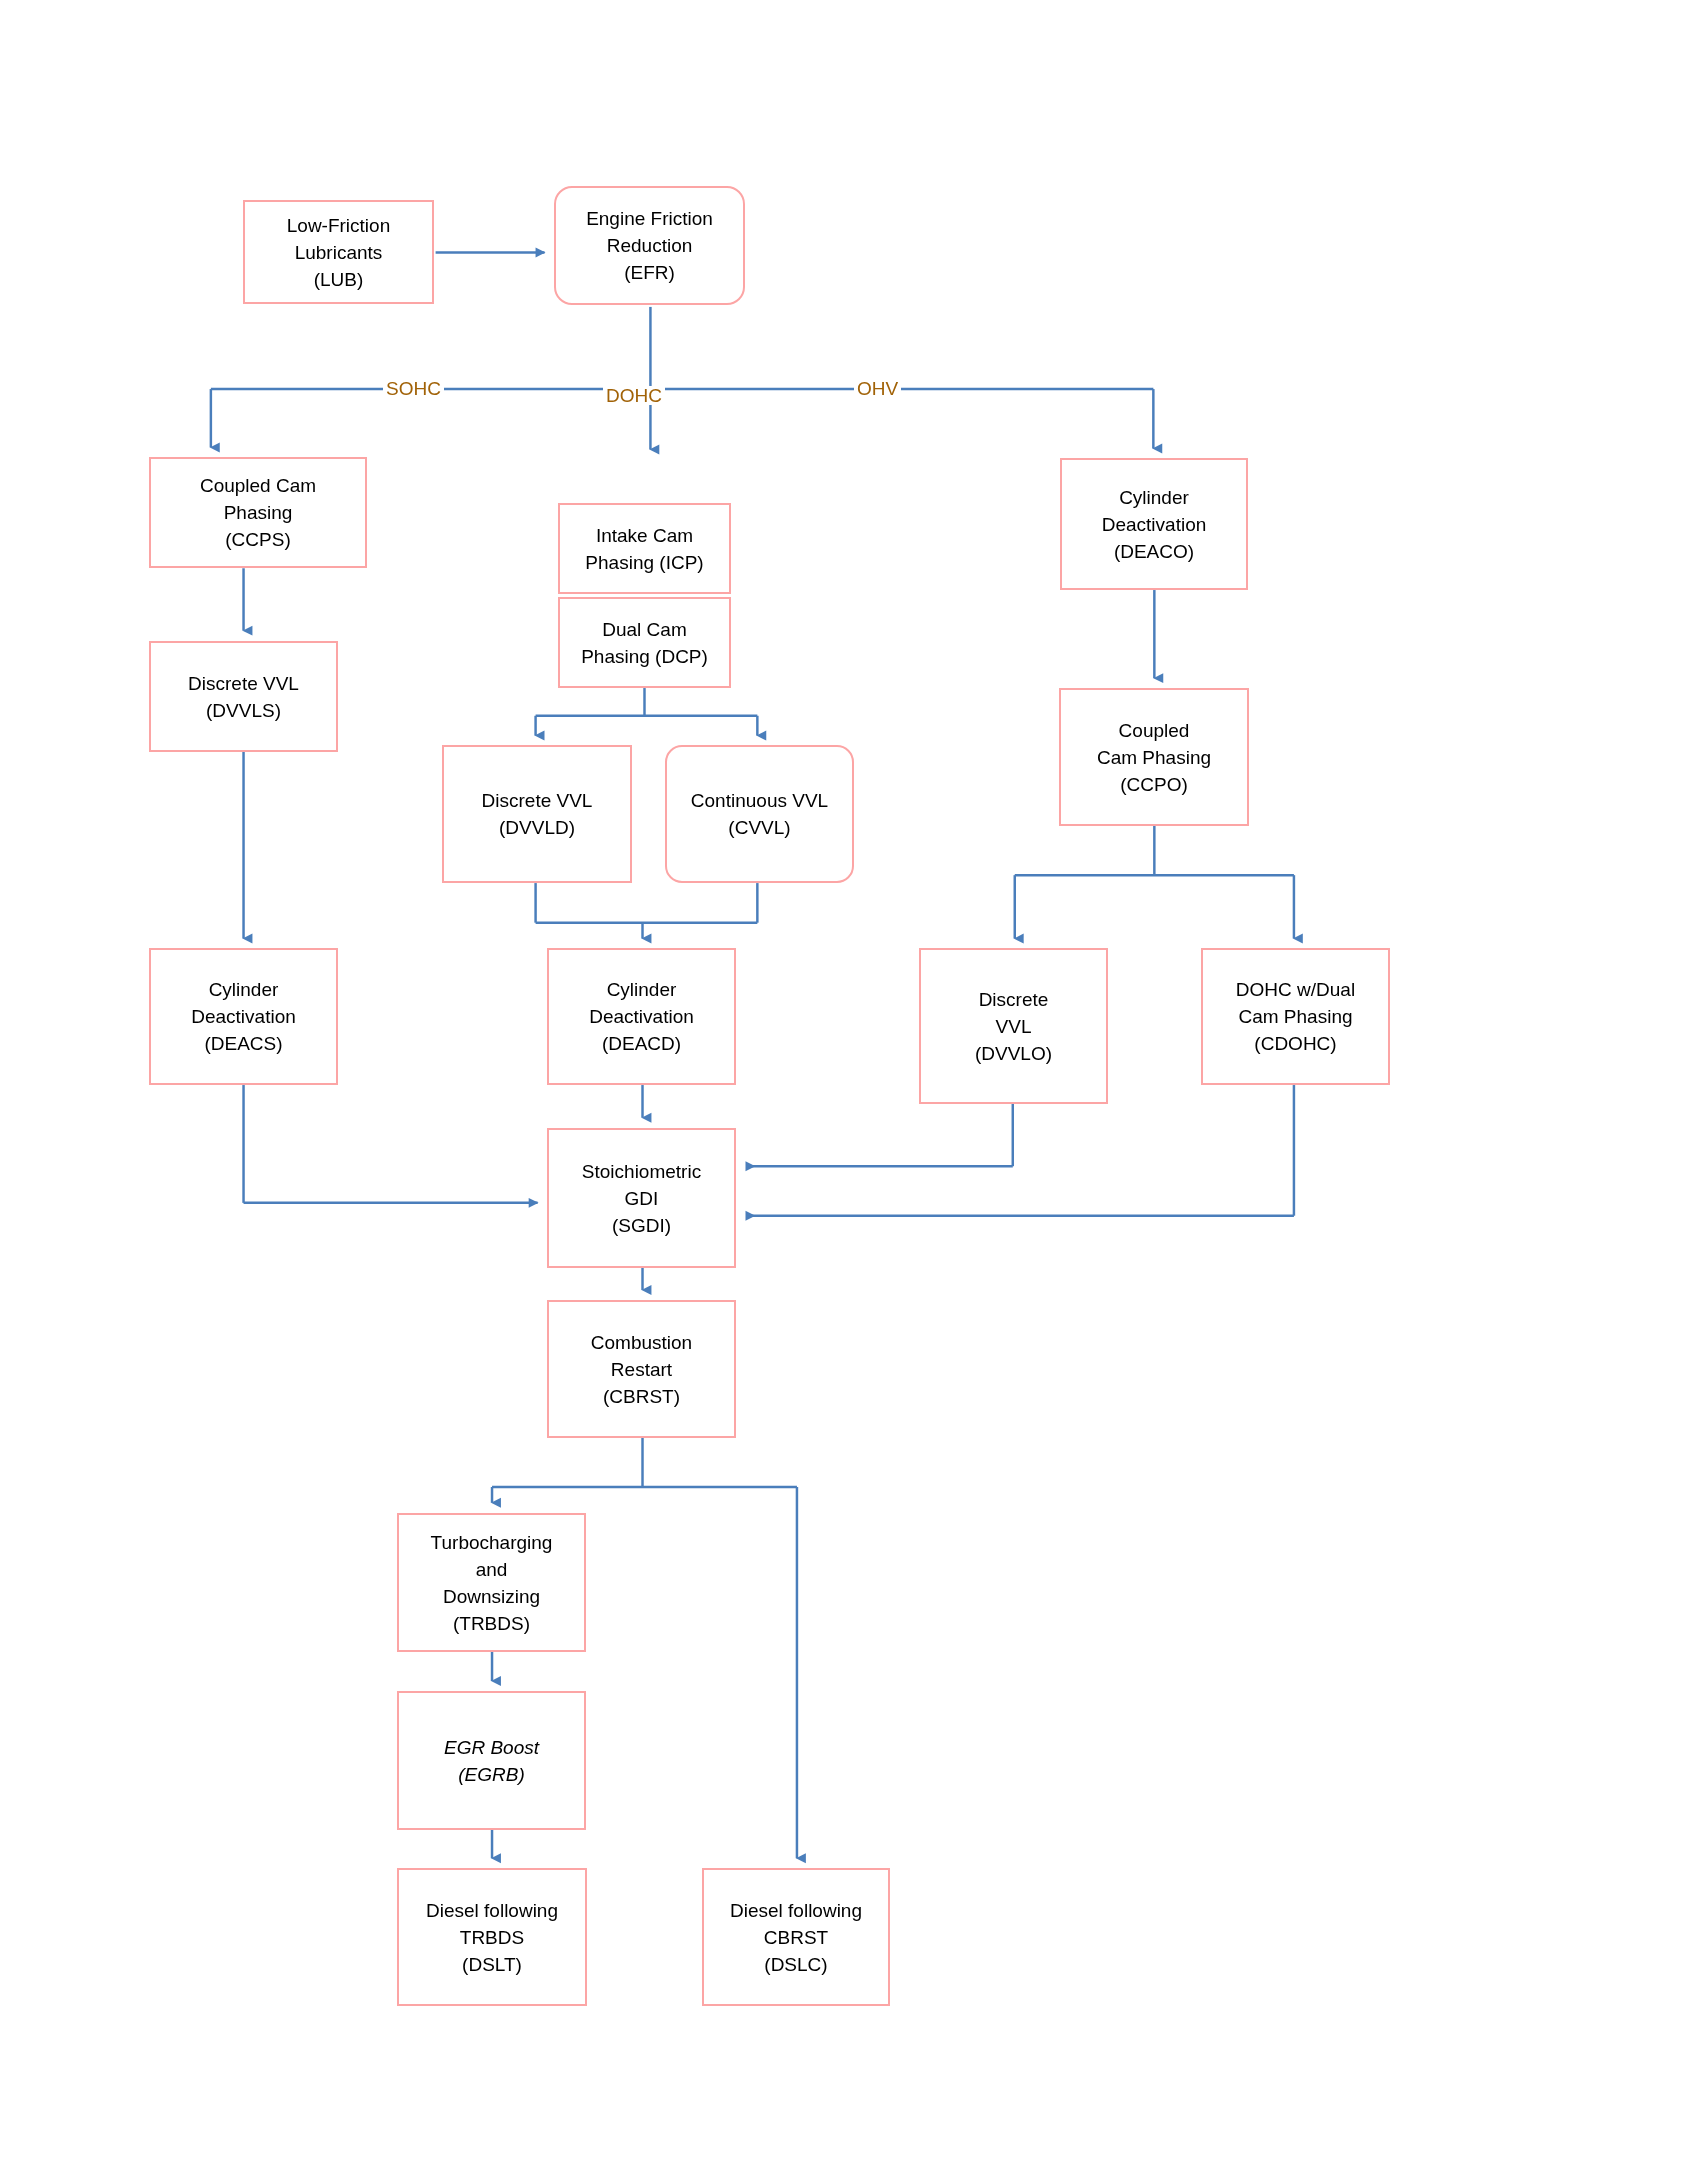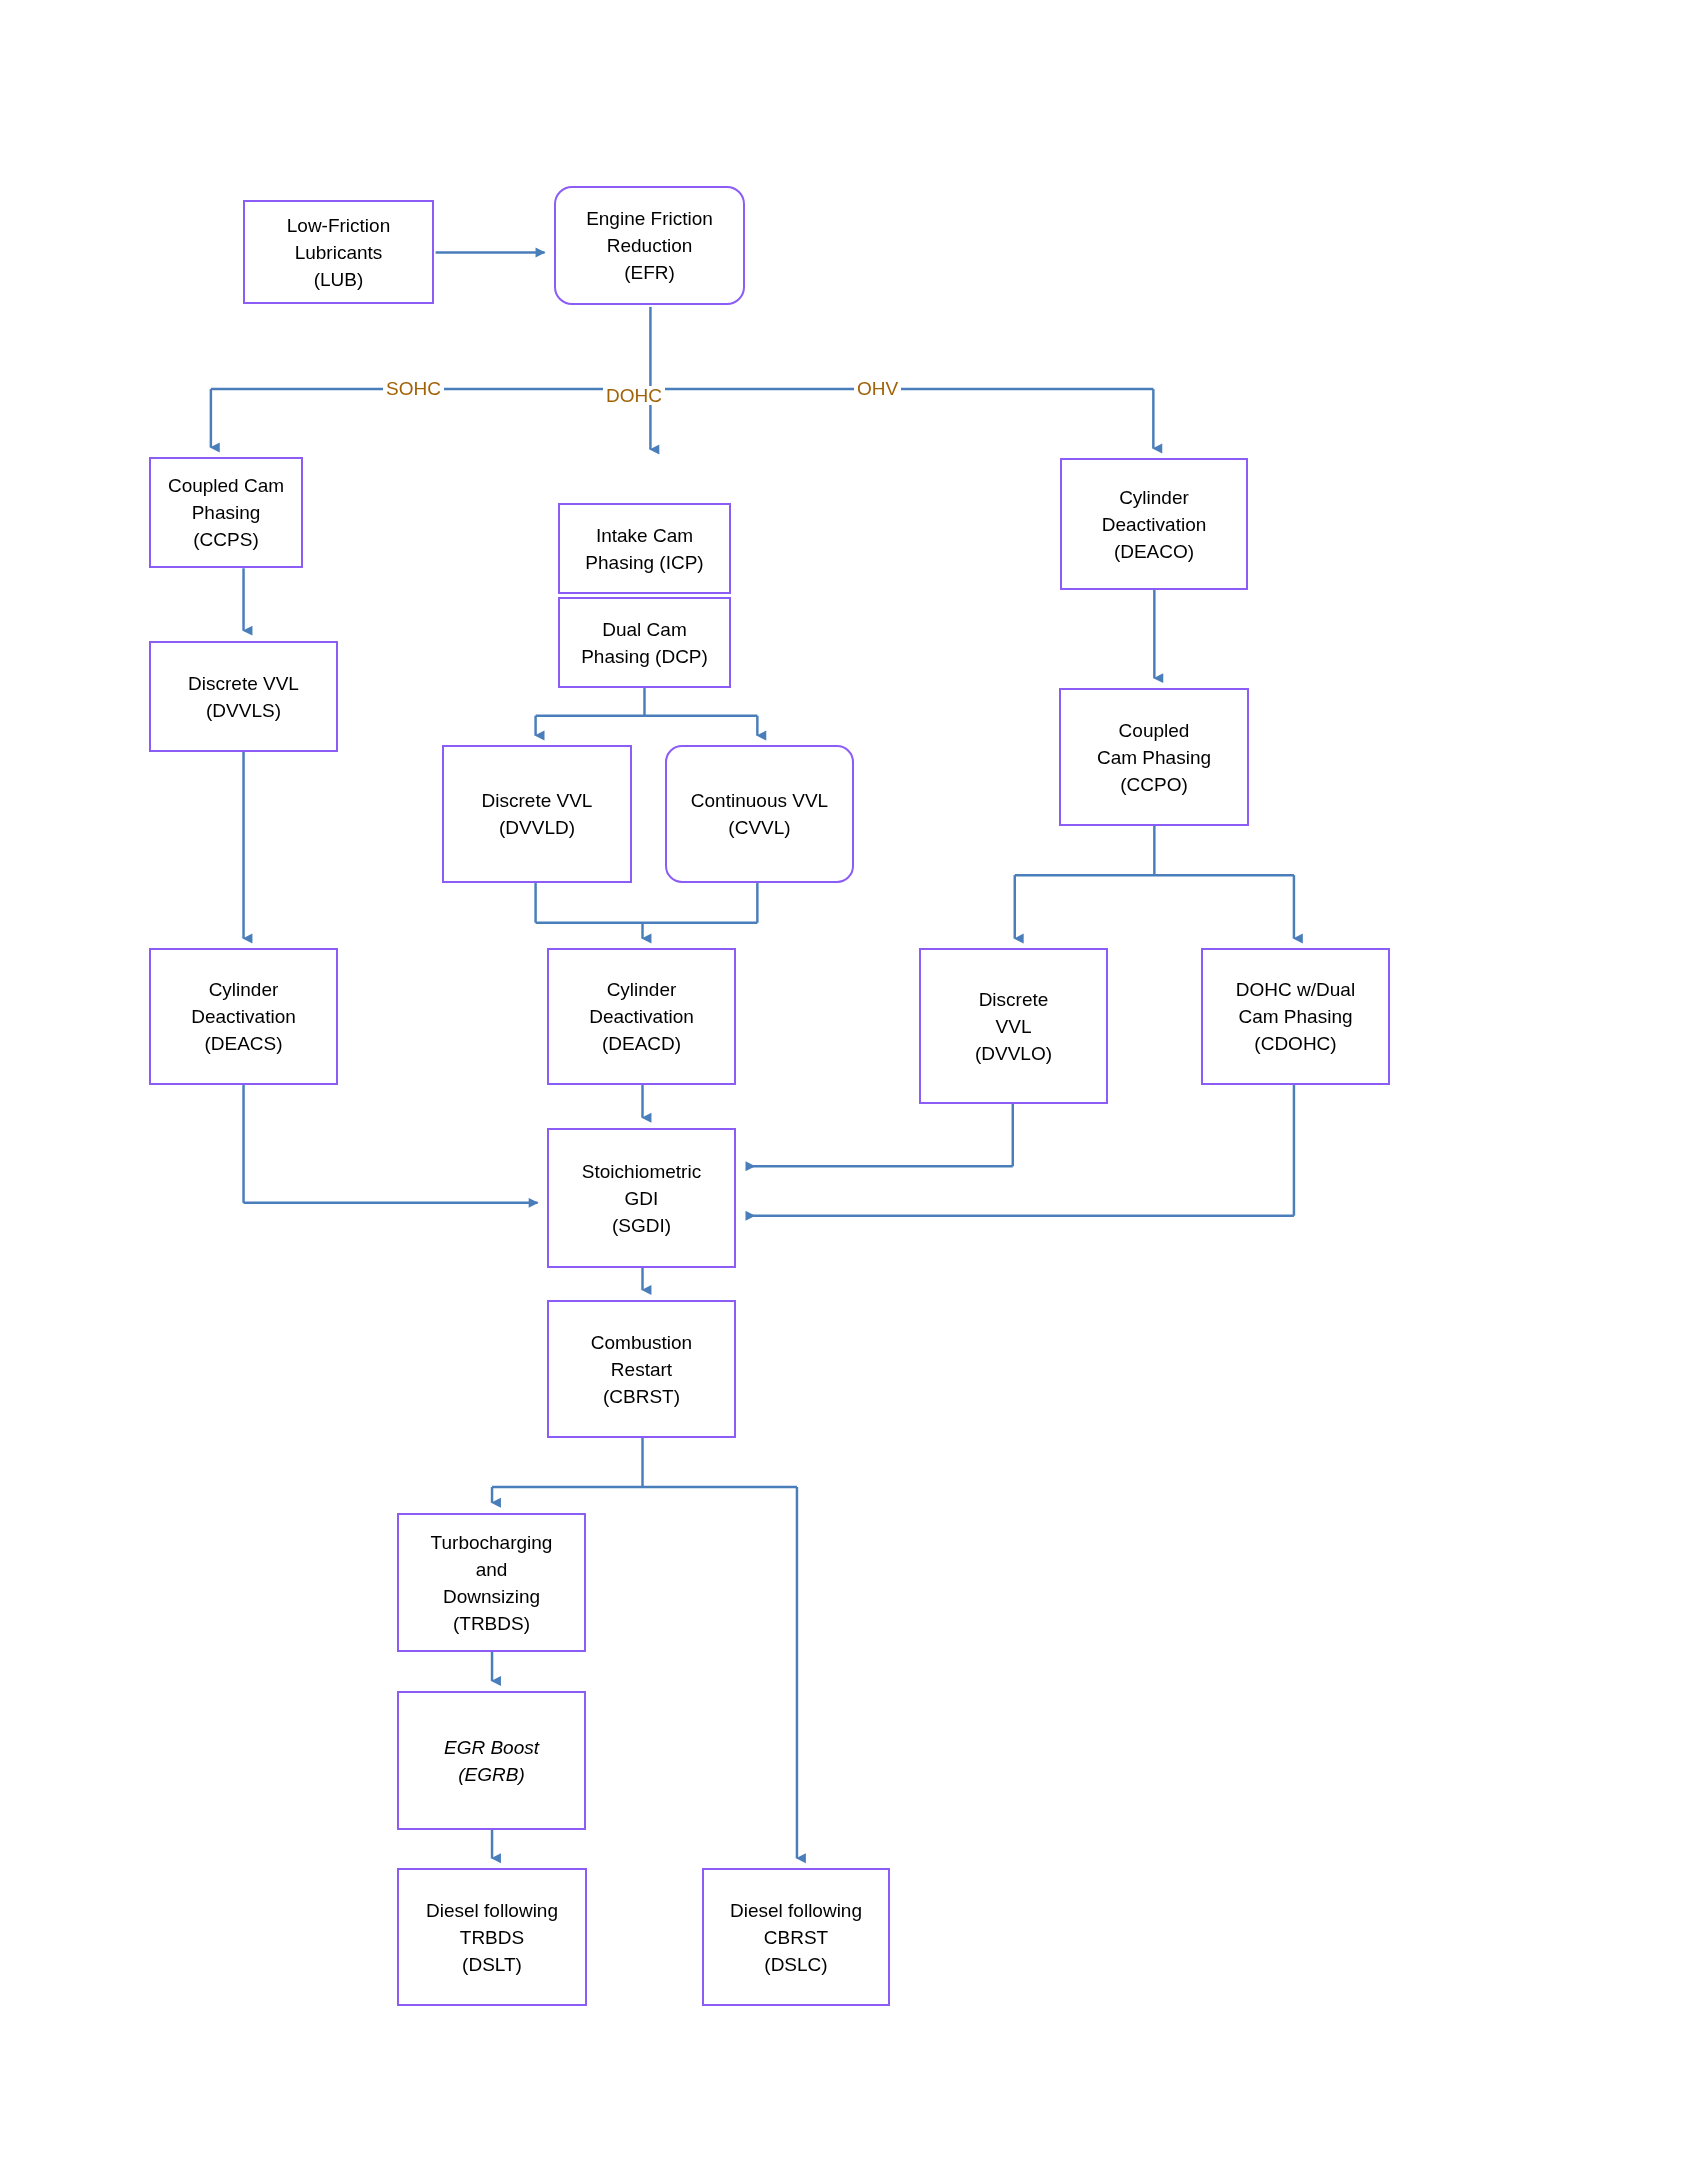--- a/index.html
+++ b/index.html
@@ -18,21 +18,21 @@
   #diagram-svg {
     position: absolute;
     left: 0;
     top: 0;
     width: 1683px;
     height: 2178px;
   }
   .node {
     position: absolute;
     box-sizing: border-box;
-    border: 2px solid #8b5cf6;
+    border: 2px solid #fca5a5;
     background: #ffffff;
     display: flex;
     align-items: center;
     justify-content: center;
     text-align: center;
     z-index: 5;
   }
   .node .node-label {
     display: block;
     font-size: 19px;
@@ -135,21 +135,21 @@
   <div class="node" style="left:243px;top:200px;width:191px;height:104px;">
     <span class="node-label">Low-Friction
 Lubricants
 (LUB)</span>
   </div>
   <div class="node" style="left:554px;top:186px;width:191px;height:119px;border-radius:18px;">
     <span class="node-label">Engine Friction
 Reduction
 (EFR)</span>
   </div>
-  <div class="node" style="left:149px;top:457px;width:154px;height:111px;">
+  <div class="node" style="left:149px;top:457px;width:218px;height:111px;">
     <span class="node-label">Coupled Cam
 Phasing
 (CCPS)</span>
   </div>
   <div class="node" style="left:558px;top:459px;width:173px;height:91px;margin-top:44px;">
     <span class="node-label">Intake Cam
 Phasing (ICP)</span>
   </div>
   <div class="node" style="left:1060px;top:458px;width:188px;height:132px;">
     <span class="node-label">Cylinder

